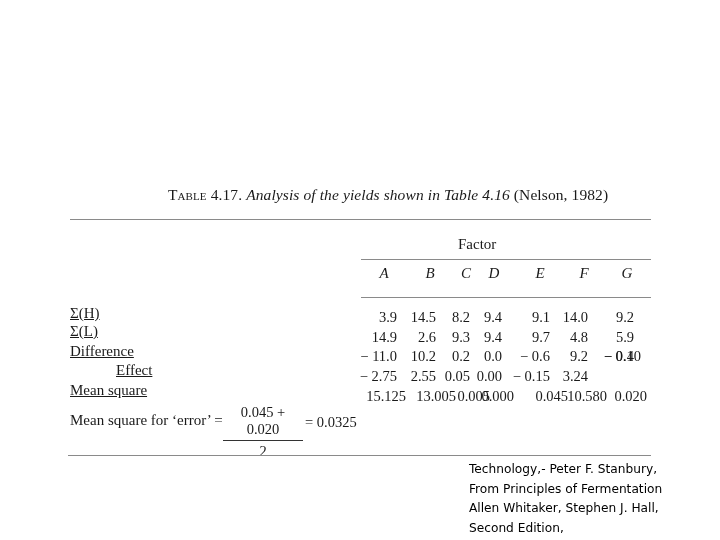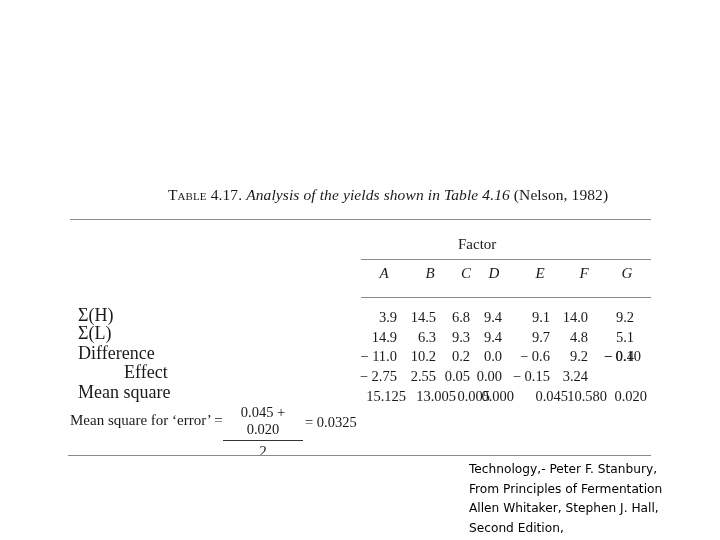--- a/index.html
+++ b/index.html
@@ -5,21 +5,21 @@
   html, body { margin:0; padding:0; }
   body { width:720px; height:540px; background:#ffffff; position:relative; overflow:hidden;
          font-family:"Liberation Serif","DejaVu Serif",serif; color:#1a1a1a; }
   .abs { position:absolute; }
   .caption { left:168px; top:186px; font-size:15.5px; white-space:nowrap; letter-spacing:0.1px; }
   .caption .sc { font-variant:small-caps; }
   .caption .it { font-style:italic;text-align:center; }
   .rule { position:absolute; height:1px; background:#8a8a8a; }
   .factor-head { left:458px; top:236px; font-size:15px; }
   .col-letter { top:265px; font-size:15px; font-style:italic; width:40px; text-align:center; }
-  .rowlabel { left:78px; font-size:18px; }
+  .rowlabel { left:70px; font-size:15px;text-decoration:underline; }
   .cell { font-size:14.5px; text-align:right; white-space:nowrap; }
   .formula { left:70px; top:404px; font-size:15px; white-space:nowrap; }
   .frac { position:absolute; left:223px; top:404px; width:80px; text-align:center; font-size:14.5px; }
   .frac .num { display:block; }
   .frac .bar { display:block; height:1px; background:#333; margin:2px 0 2px; }
   .frac .den { display:block; }
   .eq { left:305px; top:414px; font-size:14.5px; }
   .source { left:469px; top:460px; font-family:"DejaVu Sans","Liberation Sans",sans-serif;
             font-size:12.2px; line-height:19.5px; color:#000; width:250px; }
 </style>
@@ -49,35 +49,35 @@
 
 <div class="abs rowlabel" style="top:305px;">Σ(H)</div>
 <div class="abs rowlabel" style="top:323px;">Σ(L)</div>
 <div class="abs rowlabel" style="top:343px;">Difference</div>
 <div class="abs rowlabel" style="top:362px;margin-left:46px;">Effect</div>
 <div class="abs rowlabel" style="top:382px;">Mean square</div>
 
 <div>
   <div class="abs cell" style="top:309px; right:323px;">3.9</div>
   <div class="abs cell" style="top:309px; right:284px;">14.5</div>
-  <div class="abs cell" style="top:309px; right:250px;">6.8</div>
+  <div class="abs cell" style="top:309px; right:250px;">8.2</div>
   <div class="abs cell" style="top:309px; right:218px;">9.4</div>
   <div class="abs cell" style="top:309px; right:170px;">9.1</div>
   <div class="abs cell" style="top:309px; right:132px;">14.0</div>
   <div class="abs cell" style="top:309px; right:86px;">9.2</div>
 </div>
 
 <div>
   <div class="abs cell" style="top:329px; right:323px;">14.9</div>
-  <div class="abs cell" style="top:329px; right:284px;">6.3</div>
+  <div class="abs cell" style="top:329px; right:284px;">2.6</div>
   <div class="abs cell" style="top:329px; right:250px;">9.3</div>
   <div class="abs cell" style="top:329px; right:218px;">9.4</div>
   <div class="abs cell" style="top:329px; right:170px;">9.7</div>
   <div class="abs cell" style="top:329px; right:132px;">4.8</div>
-  <div class="abs cell" style="top:329px; right:86px;">5.1</div>
+  <div class="abs cell" style="top:329px; right:86px;">5.9</div>
 </div>
 
 <div>
   <div class="abs cell" style="top:348px; right:323px;font-family:Liberation Serif, serif;">− 11.0</div>
   <div class="abs cell" style="top:348px; right:284px;">10.2</div>
   <div class="abs cell" style="top:348px; right:250px;">0.2</div>
   <div class="abs cell" style="top:348px; right:218px;">0.0</div>
   <div class="abs cell" style="top:348px; right:170px;">− 0.6</div>
   <div class="abs cell" style="top:348px; right:132px;">9.2</div>
   <div class="abs cell" style="top:348px; right:86px;">− 0.4</div>

